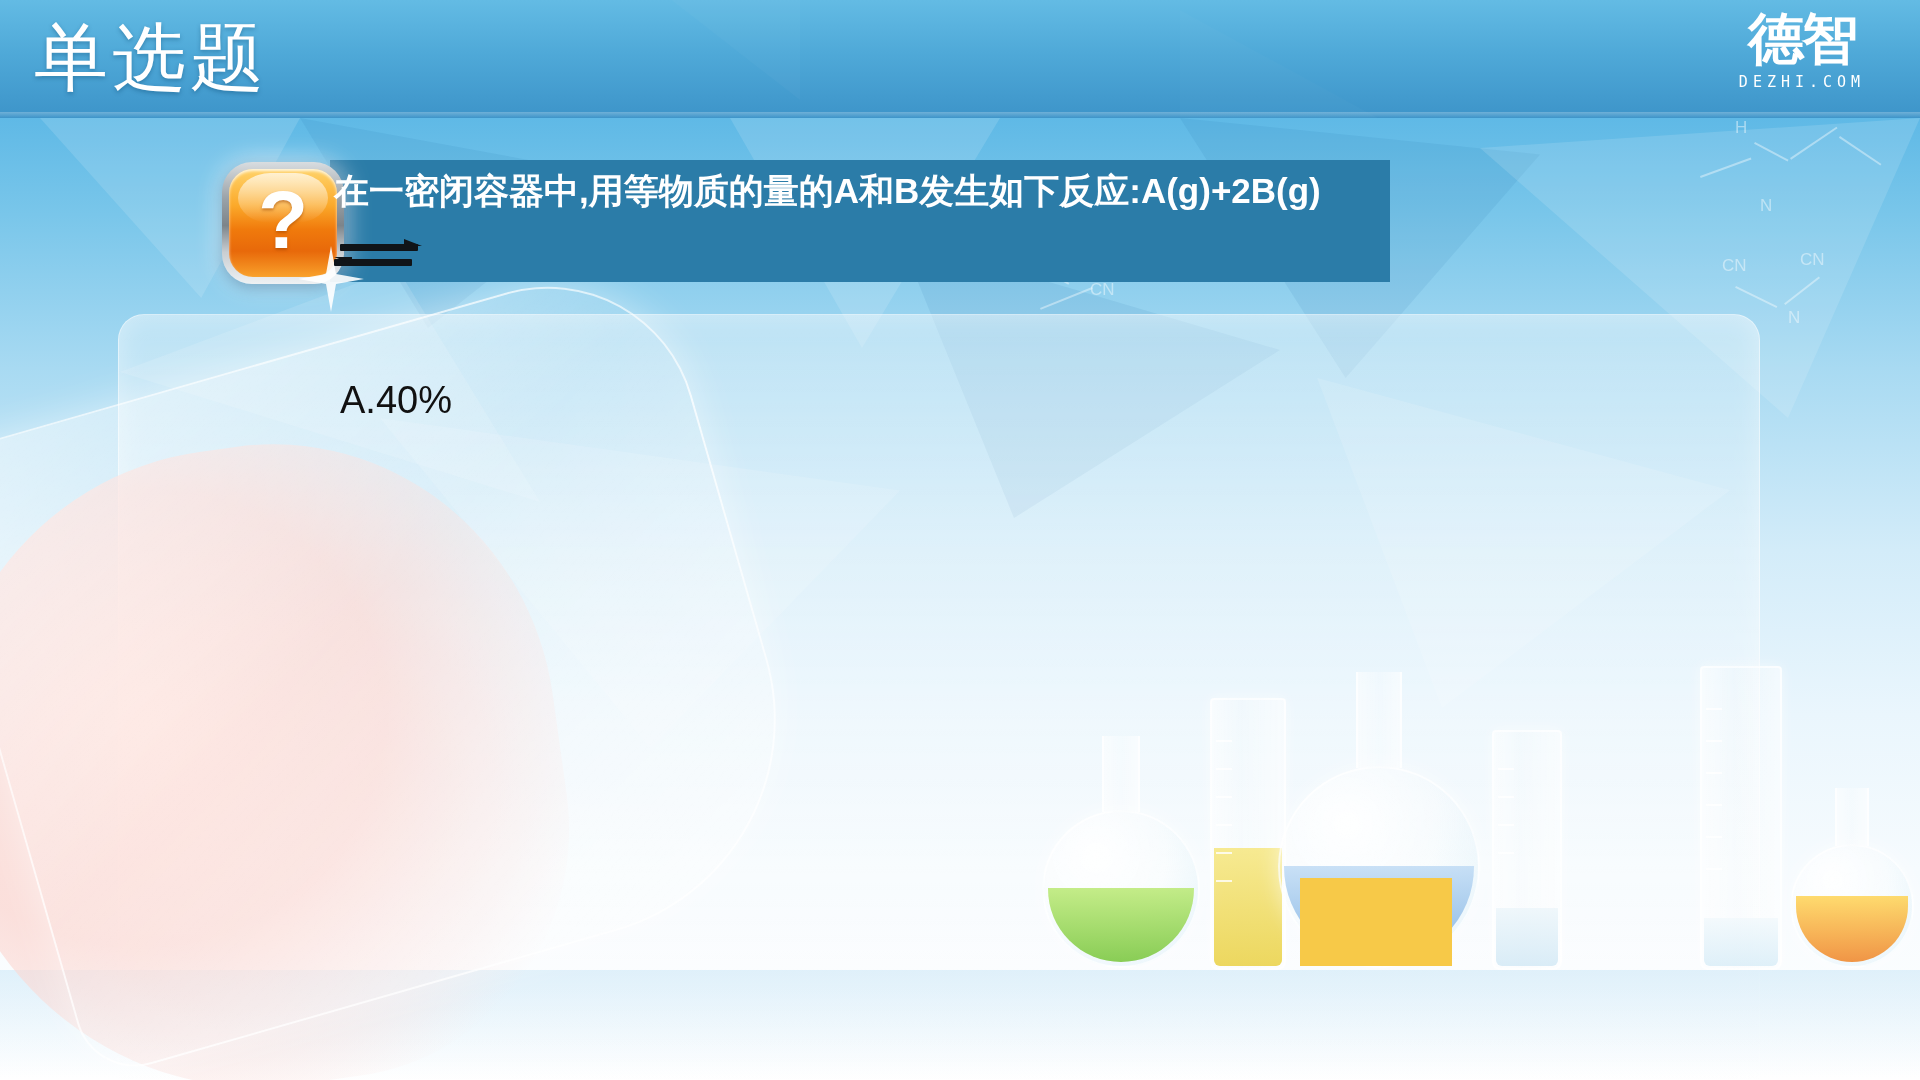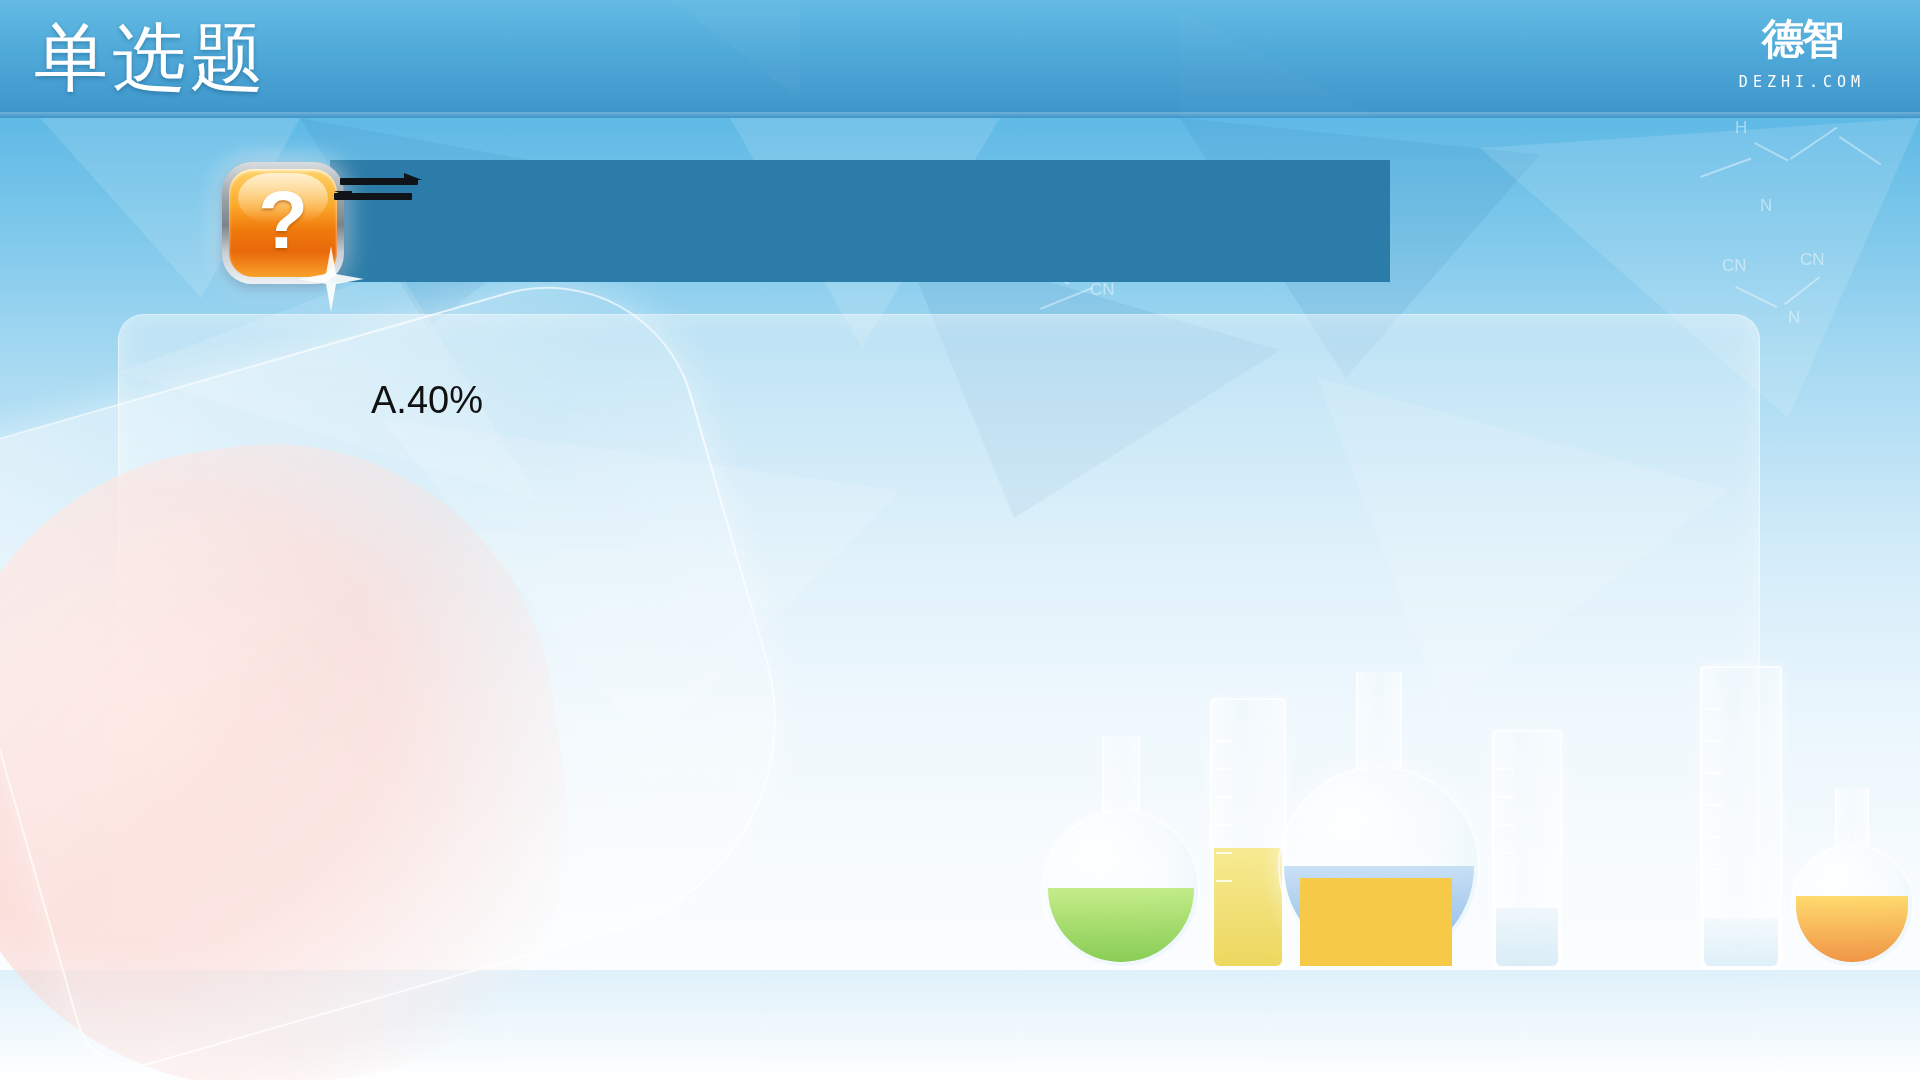--- a/index.html
+++ b/index.html
@@ -30,21 +30,21 @@
     text-shadow:0 2px 4px rgba(0,60,100,.35);
     white-space:nowrap;
   }
   
   .logo{
     position:absolute;right:28px;top:8px;width:180px;height:96px;
     display:flex;flex-direction:column;align-items:center;justify-content:flex-start;
   }
   .logo-mark{
     font-family:"DejaVu Sans Mono","Liberation Mono",monospace;
-    font-weight:bold;font-size:42px;line-height:62px;color:#ffffff;
+    font-weight:bold;font-size:56px;line-height:62px;color:#ffffff;
     letter-spacing:-2px;
     -webkit-text-stroke:0px #fff;
   }
   .logo-sub{
     font-family:"DejaVu Sans Mono","Liberation Mono",monospace;
     font-size:15px;letter-spacing:5px;color:#ffffff;line-height:20px;
     margin-top:2px;
   }
 
   
@@ -129,21 +129,21 @@
     position:absolute;left:0;top:15px;width:0;height:0;
     border-right:18px solid #101418;border-bottom:7px solid transparent;
   }
 
   
   .options{
     position:absolute;left:340px;top:368px;width:920px;
     font-size:38px;line-height:64px;color:#111;font-weight:normal;
   }
   .opt-row{display:flex;height:64px;align-items:center;}
-  .opt{width:372px;white-space:nowrap;margin-left:31px;}
+  .opt{width:372px;white-space:nowrap;}
 
   
   .glass-shelf{
     position:absolute;left:0;bottom:0;width:1920px;height:330px;pointer-events:none;
   }
   .cyl{
     position:absolute;bottom:110px;border-radius:4px 4px 8px 8px;
     background:linear-gradient(90deg,rgba(255,255,255,.60),rgba(255,255,255,.18) 40%,rgba(255,255,255,.55));
     border:2px solid rgba(255,255,255,.65);
     box-shadow:0 0 14px rgba(255,255,255,.5);
@@ -287,20 +287,21 @@
     <div class="q-icon-inner">
       <div class="q-icon-gloss"></div>
       <div class="q-mark">?</div>
     </div>
   </div>
   <svg class="q-sparkle" viewBox="0 0 66 66">
     <path d="M33 0 L38 28 L66 33 L38 38 L33 66 L28 38 L0 33 L28 28 Z" fill="#ffffff" opacity="0.9"></path>
   </svg>
 
   <div class="q-text">
+    <div class="q-line hl">在一密闭容器中,用等物质的量的A和B发生如下反应:A(g)+2B(g)</div>
     <div class="q-line hl">
       <span class="eq-arrow">
         <span class="bar top"></span><span class="htop"></span>
         <span class="bar bot"></span><span class="hbot"></span>
       </span>
     </div>
   </div>
 
   <div class="options">
     <div class="opt-row">

